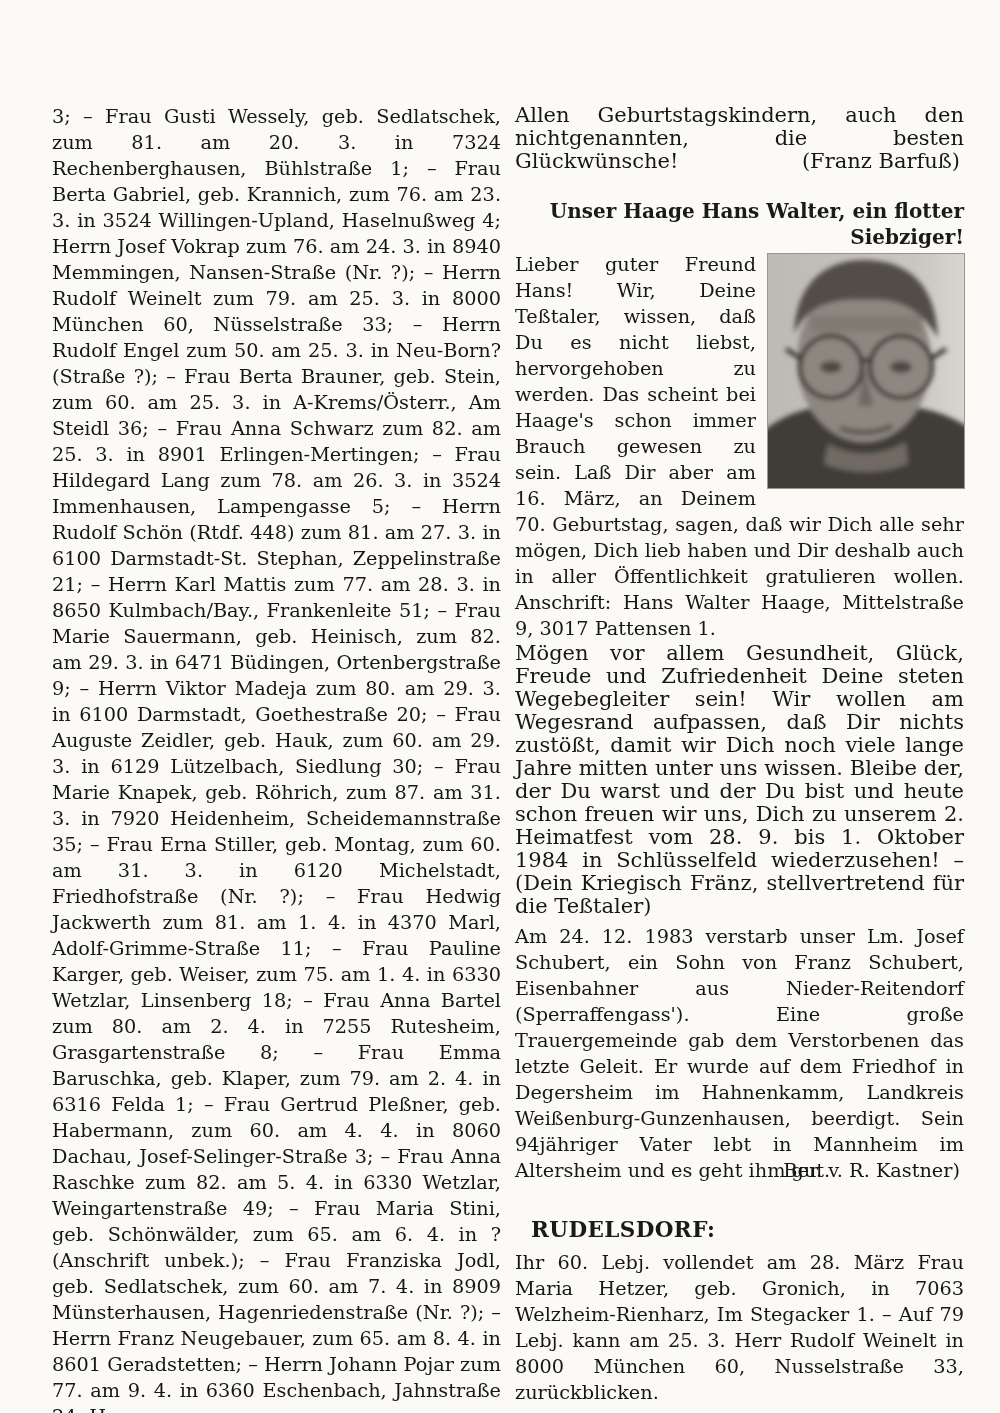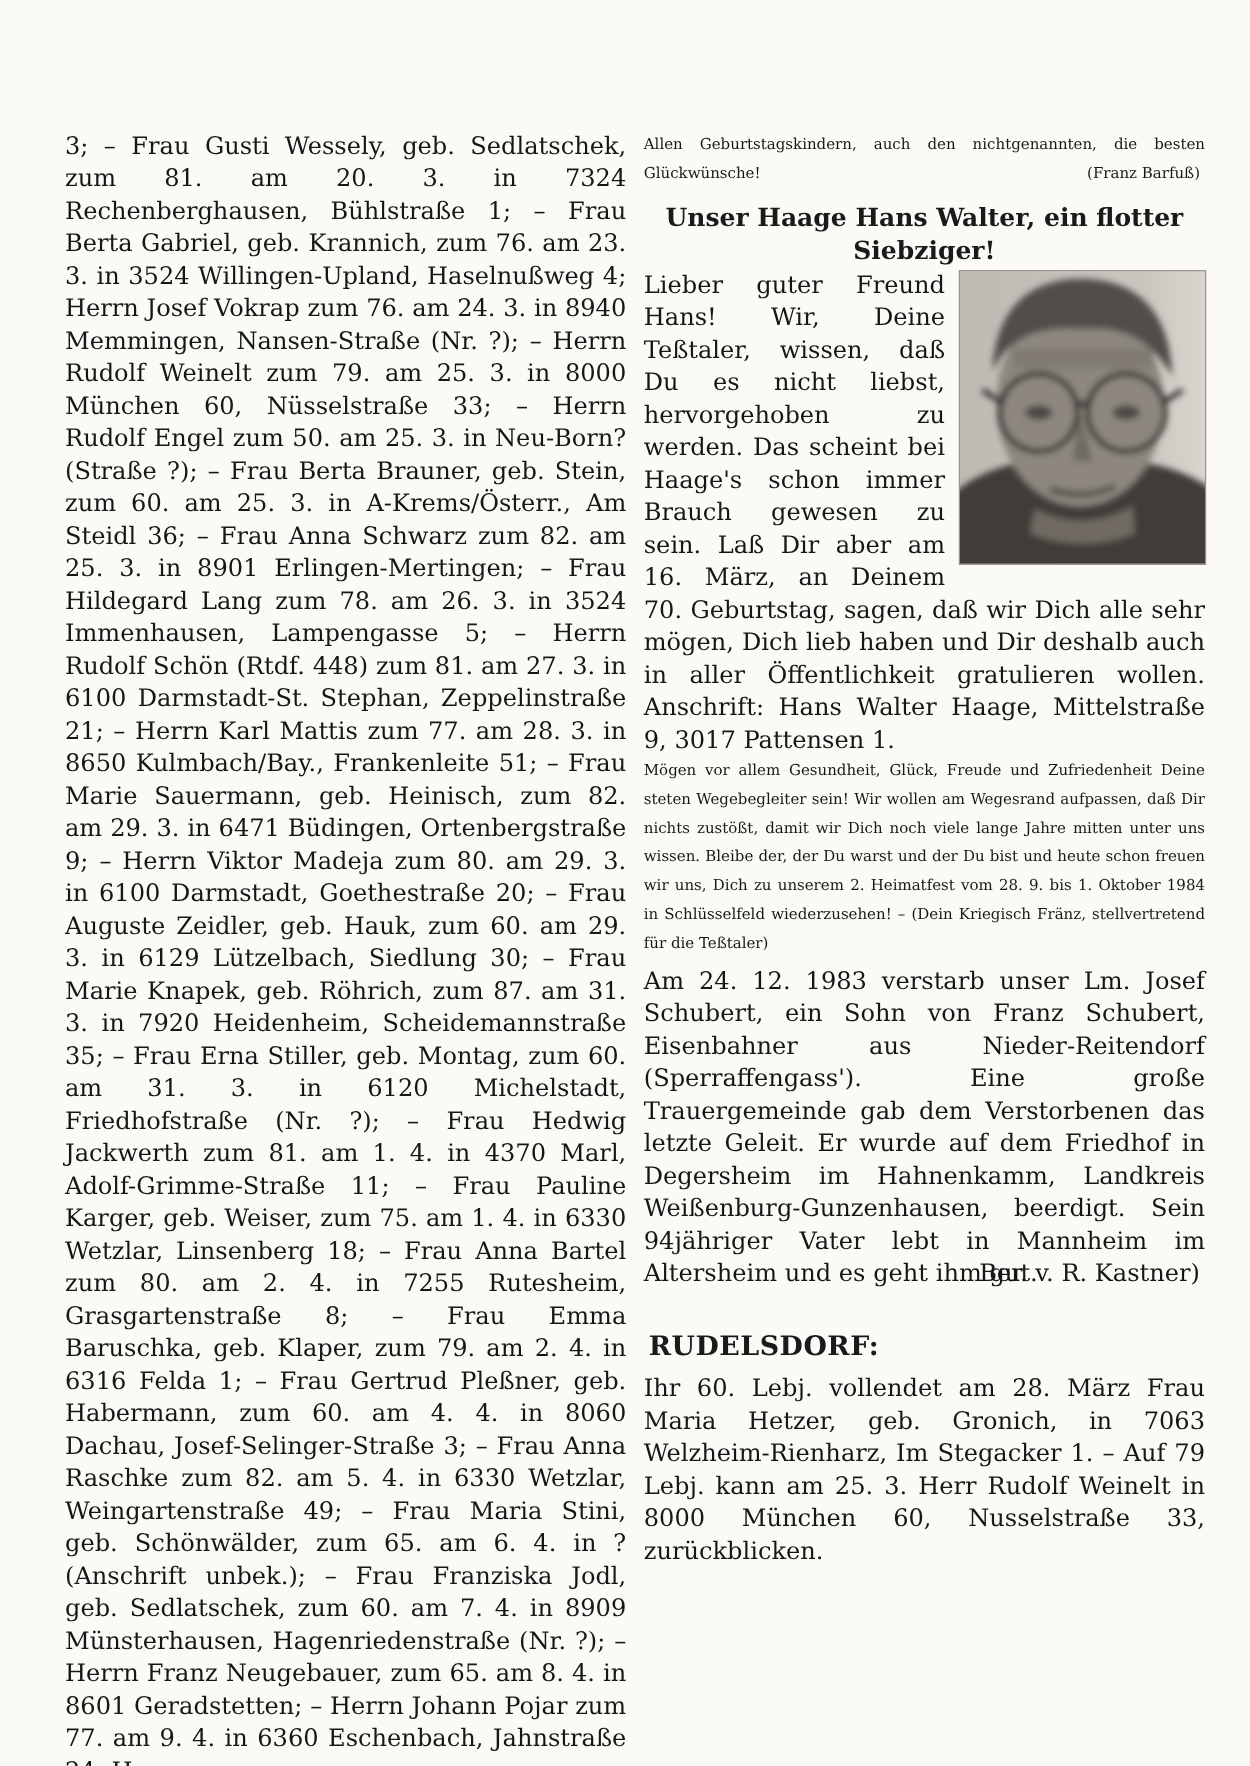--- a/index.html
+++ b/index.html
@@ -14,31 +14,31 @@
   .columns { position:absolute; left:52px; top:104px; width:912px; display:flex; gap:14px; }
   .col { width:449px; }
   p, h2, h3 { margin:0; }
   .para {
     font-size:19.3px; line-height:26px;
     text-align:justify; text-justify:inter-word;
     hyphens:auto; -webkit-hyphens:auto;
     color:#161616;
   }
   .para b { font-weight:400; }
-  .small { font-size:12px; line-height:23px; }
+  .small { font-size:21px; line-height:23px; }
   .rel { position:relative; }
   .attrib { position:absolute; right:4px; bottom:0; white-space:nowrap; }
   .subhead {
     font-size:20px; line-height:26px; font-weight:700;
-    text-align:center; margin:11px 0 2px;
+    text-align:right; margin:25px 0 2px;
   }
   .section {
     font-size:21.5px; line-height:27px; font-weight:700;
     letter-spacing:0.4px; text-align:left;
-    margin:32px 4px 7px;
+    margin:32px 16px 7px;
   }
   .photo-float {
     float:right; display:block;
     width:196px; height:234px;
     margin:2px 0 8px 12px;
     background:#c7c4be;
     outline:1px solid #9a968f;
   }
   .photo-float svg { display:block; width:196px; height:234px; }
   .obituary { margin-top:6px; }

